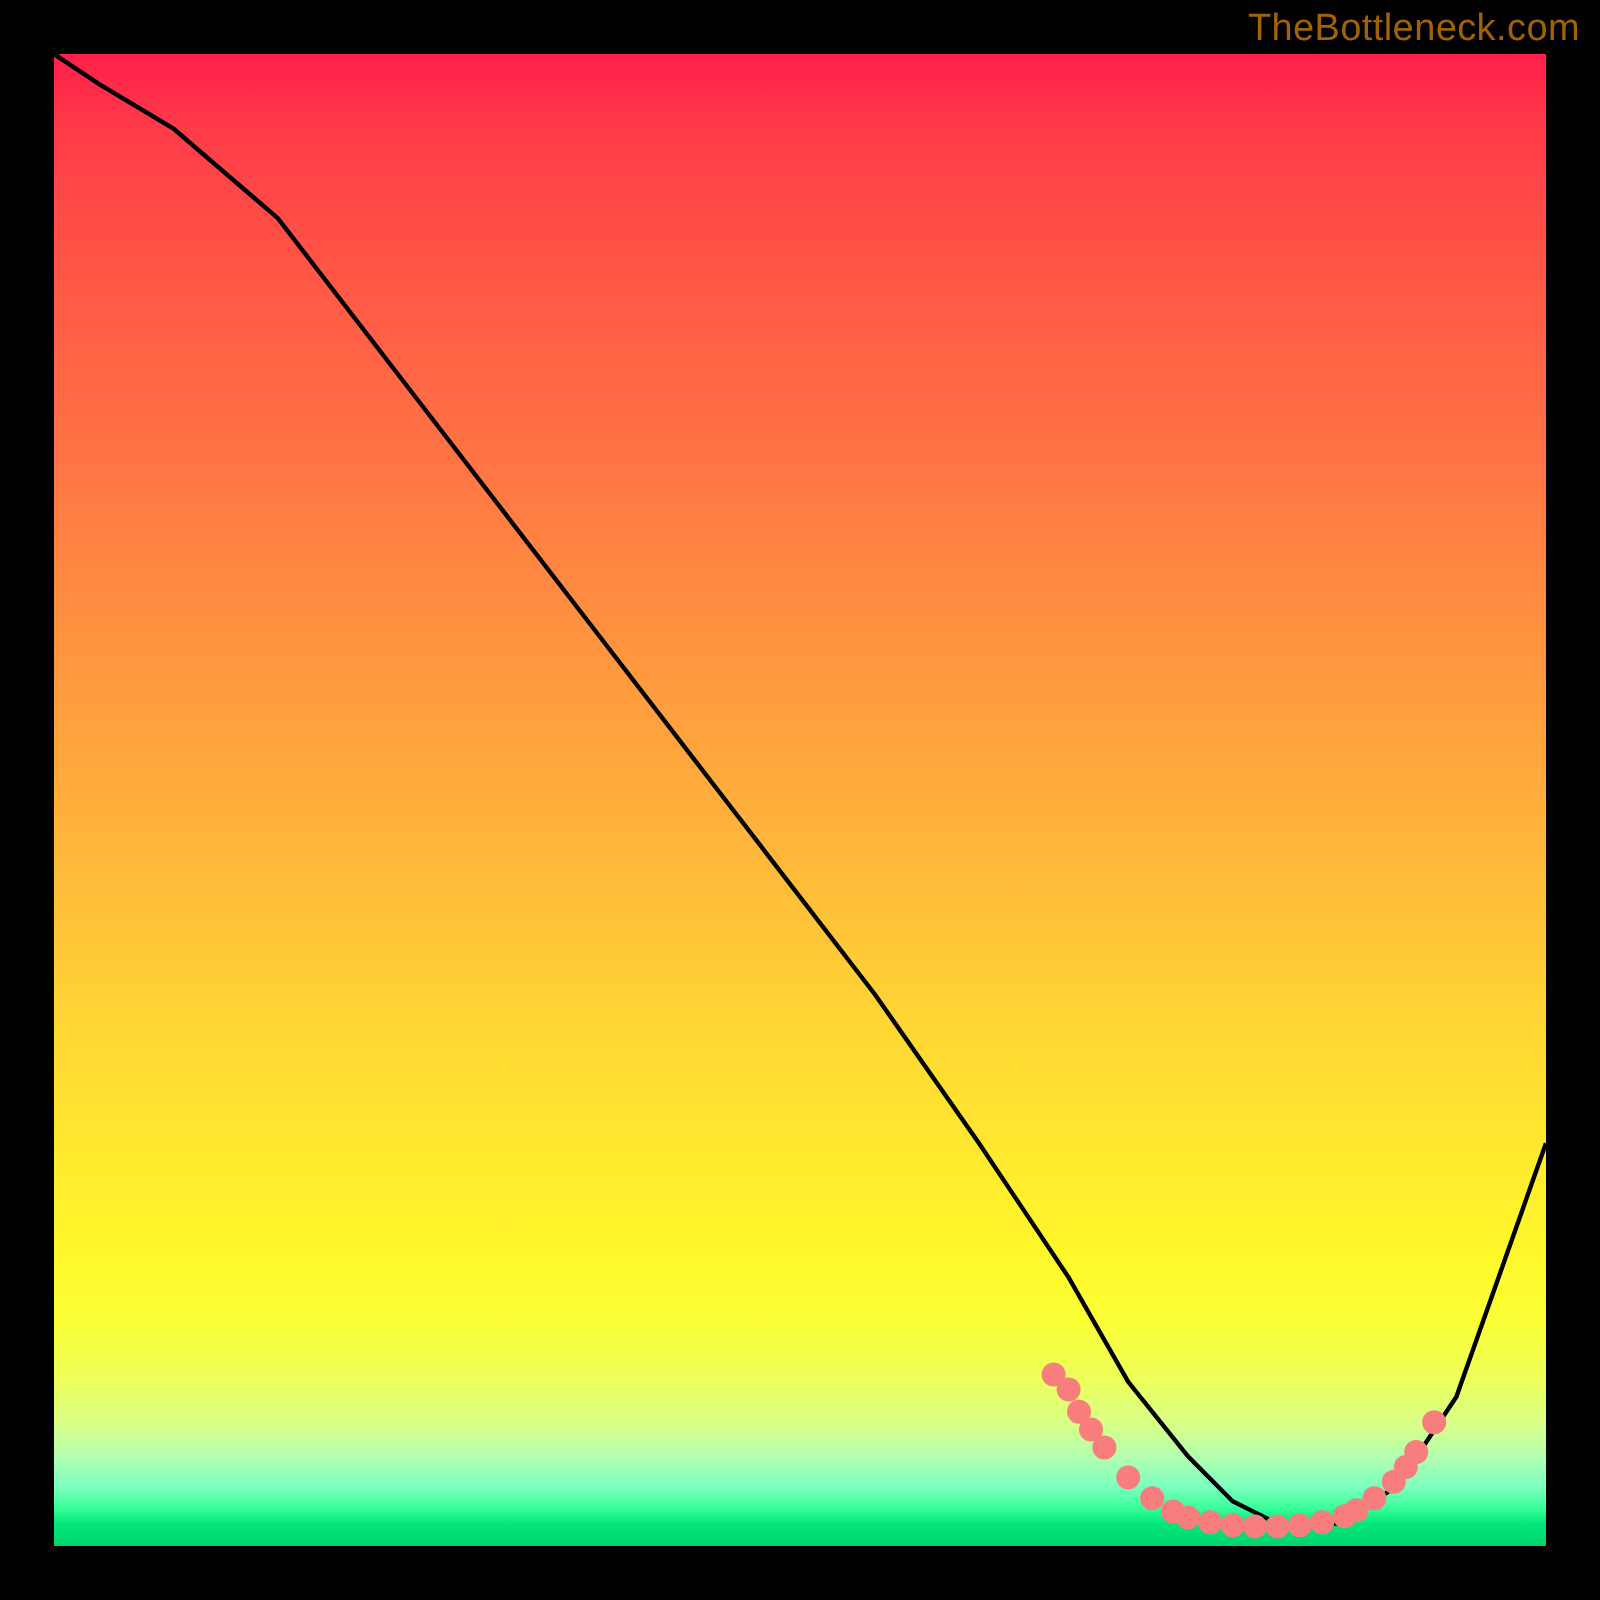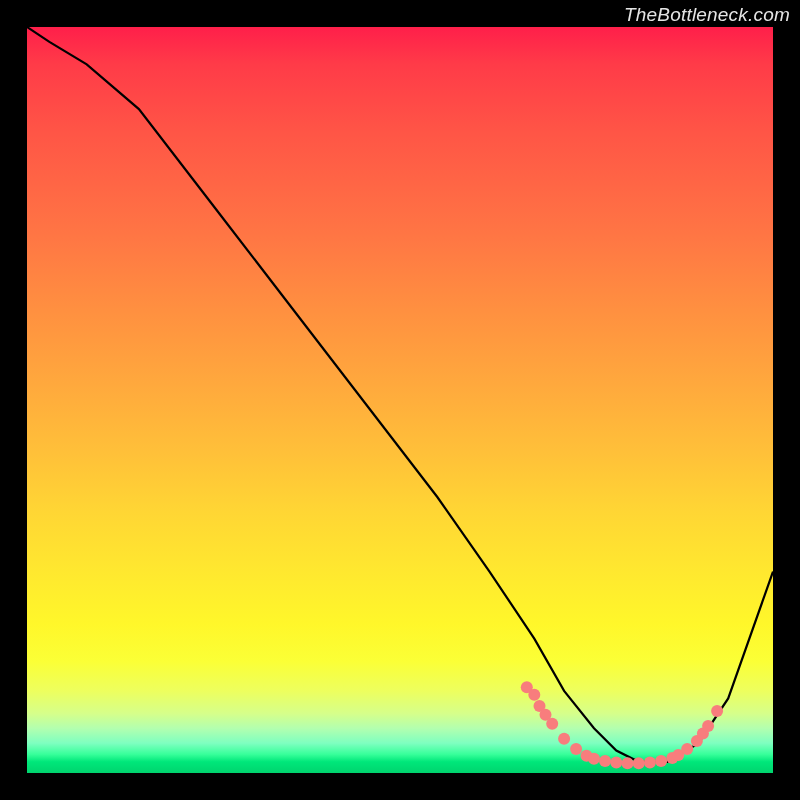--- a/index.html
+++ b/index.html
@@ -61,25 +61,24 @@
     left: 0;
     top: 0;
     width: 746px;
     height: 746px;
     pointer-events: none;
   }
   .attrib {
     position: absolute;
     top: 4px;
     right: 10px;
-    color: #e5e5e5;
+    color: #a16207;
     font-size: 19px;
     font-weight: 400;
     letter-spacing: 0.2px;
-    font-style: italic;
   }
 </style>
 </head>
 <body>
 
 <div class="frame">
   <div class="plot-area">
     <svg class="curve" viewBox="0 0 746 746" preserveAspectRatio="none">
       <path id="curve-path" d="M0.0 0.0 L22.4 14.9 L59.7 37.3 L111.9 82.1 L186.5 179.0 L261.1 276.0 L335.7 373.0 L410.3 470.0 L462.5 544.6 L507.3 611.7 L537.1 663.9 L567.0 701.2 L589.3 723.6 L611.7 734.8 L641.6 734.8 L671.4 716.2 L701.2 671.4 L746.0 544.6" fill="none" stroke="#000" stroke-width="2.2"></path>
     </svg>

